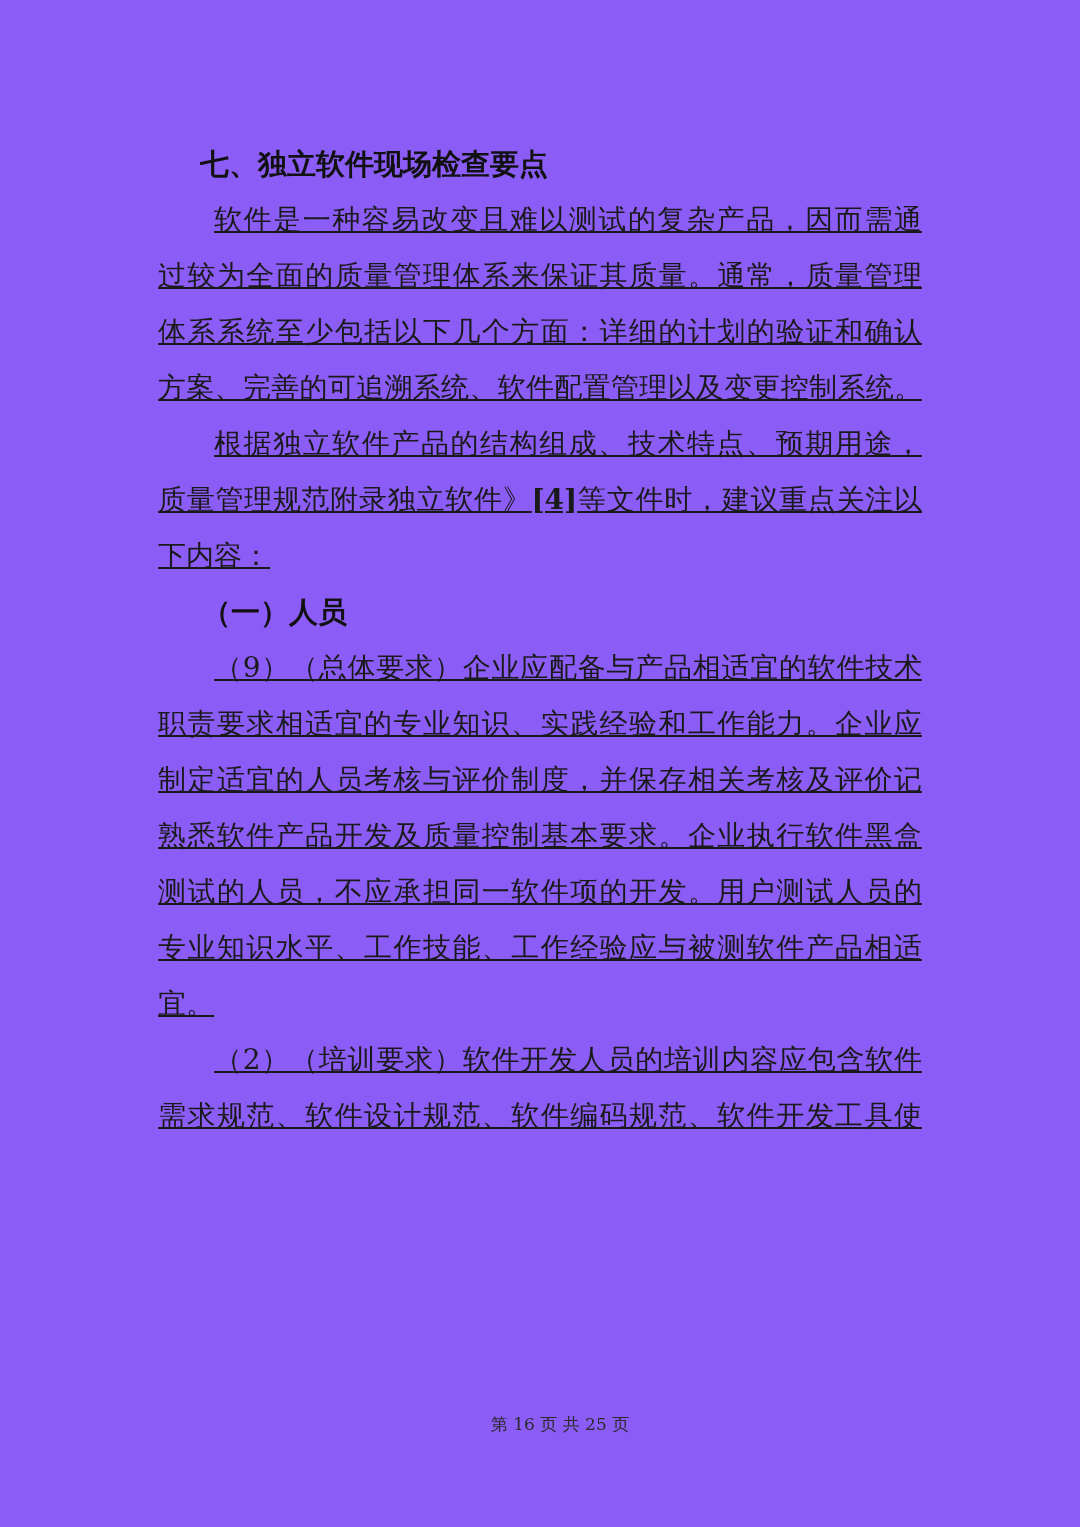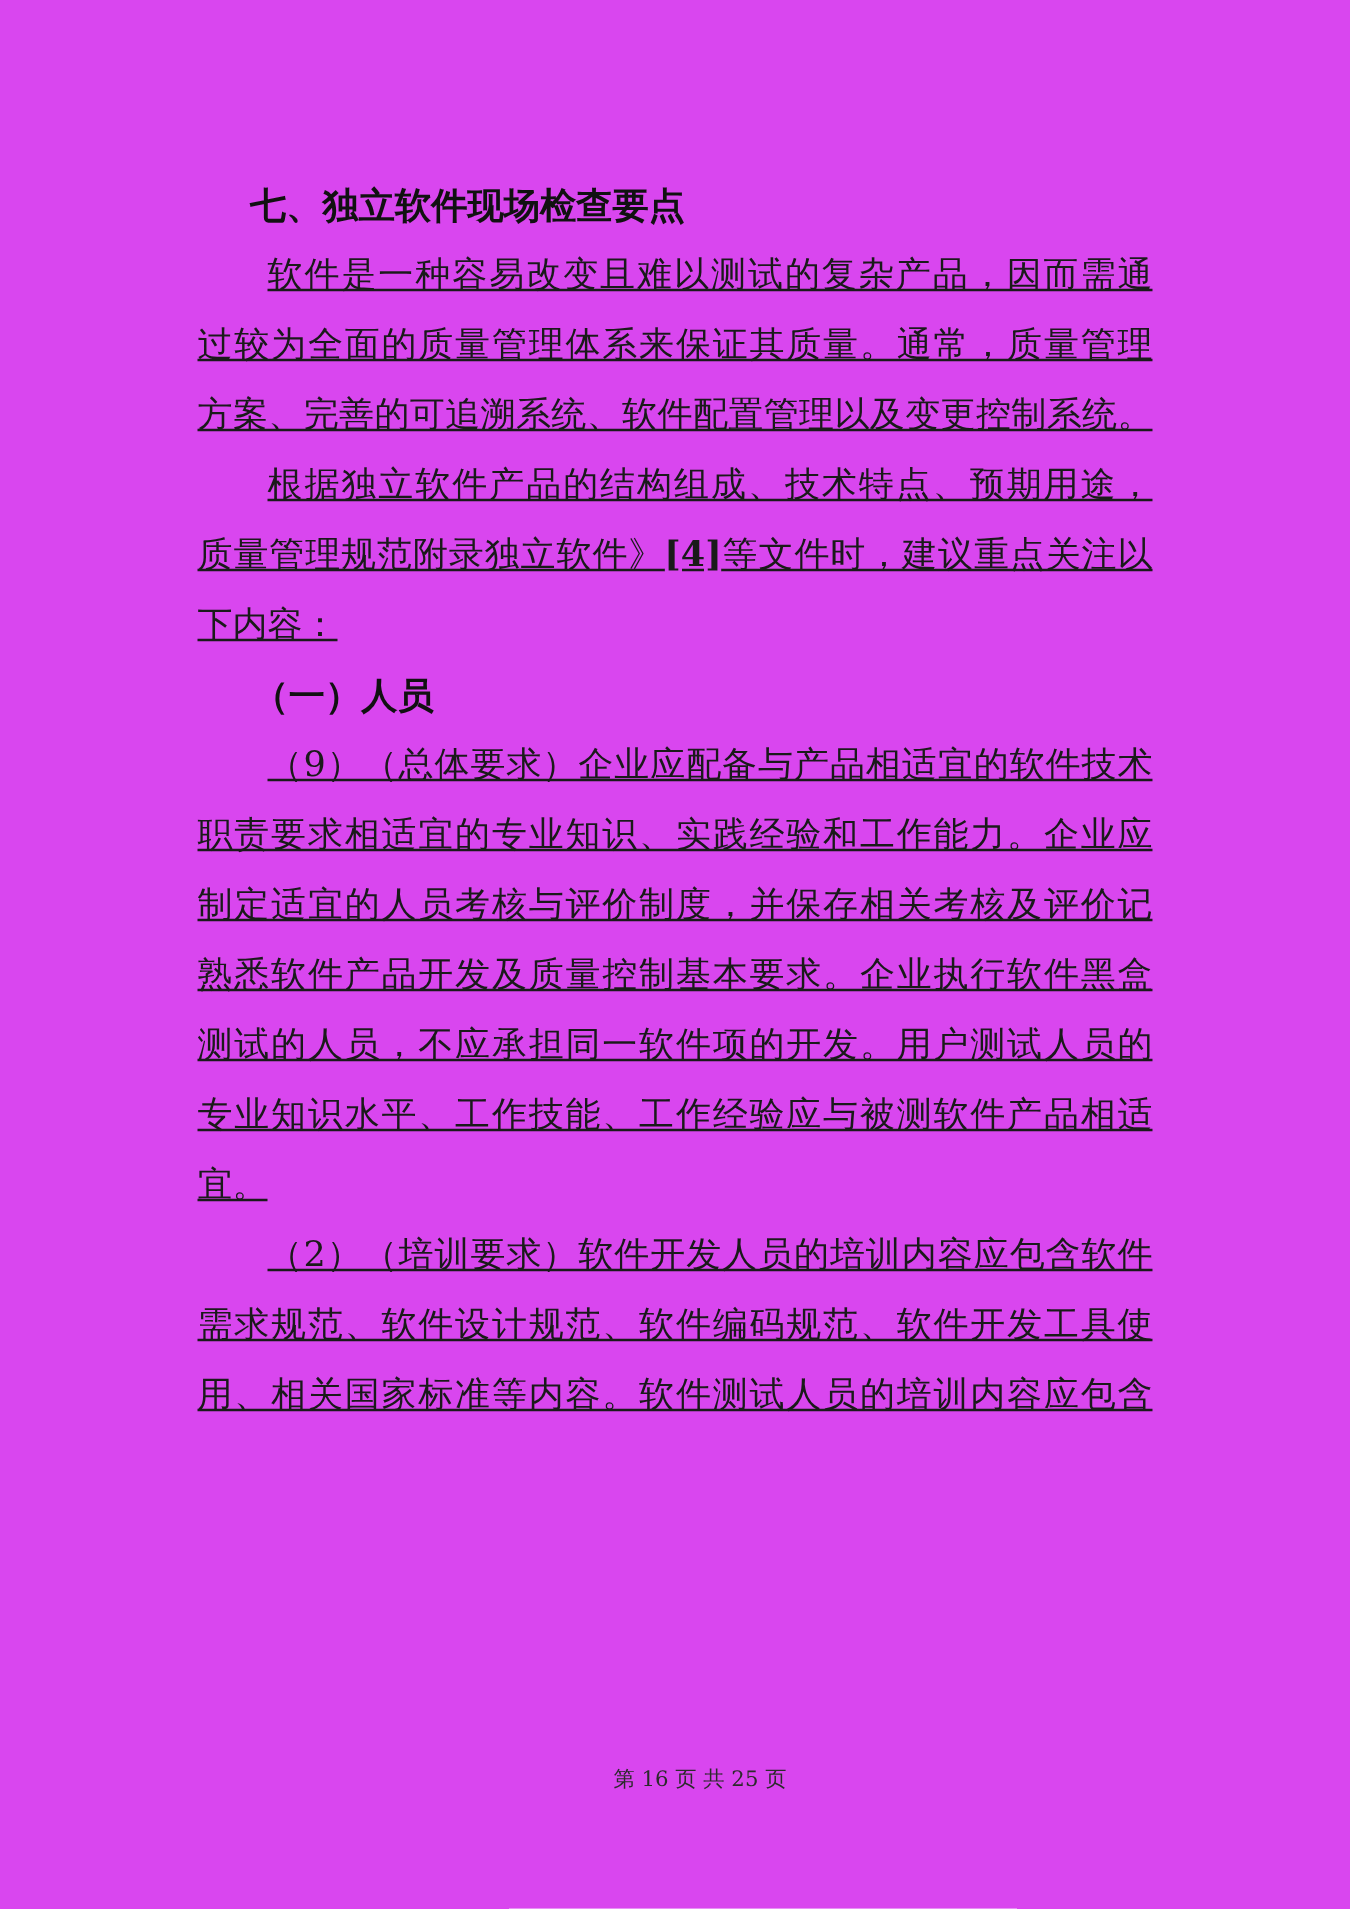--- a/index.html
+++ b/index.html
@@ -4,21 +4,21 @@
 <style>
   html, body {
     margin: 0;
     padding: 0;
     background: #ffffff;
   }
   .page {
     position: relative;
     width: 1080px;
     height: 1527px;
-    background: #d946ef;
+    background: #8b5cf6;
     overflow: hidden;
     font-family: "DejaVu Serif", "Liberation Serif", serif;
     color: #1a1a1a;
   }
   .doc-content {
     position: absolute;
     left: 158px;
     top: 136px;
     width: 764px;
   }
@@ -67,39 +67,39 @@
 </style>
 </head>
 <body>
 
 <div class="page">
   <main class="doc-content" id="doc-content">
       <div class="doc-heading level1">七、独立软件现场检查要点</div>
       <div class="doc-paragraph">
         <div class="doc-line first">软件是一种容易改变且难以测试的复杂产品，因而需通</div>
         <div class="doc-line">过较为全面的质量管理体系来保证其质量。通常，质量管理</div>
+        <div class="doc-line">体系系统至少包括以下几个方面：详细的计划的验证和确认</div>
         <div class="doc-line">方案、完善的可追溯系统、软件配置管理以及变更控制系统。</div>
       </div>
       <div class="doc-paragraph">
         <div class="doc-line first">根据独立软件产品的结构组成、技术特点、预期用途，</div>
         <div class="doc-line"><span>质量管理规范附录独立软件》</span><b>[4]</b><span>等文件时，建议重点关注以</span></div>
         <div class="doc-line short-last">下内容：</div>
       </div>
       <div class="doc-heading level2">（一）人员</div>
       <div class="doc-paragraph">
         <div class="doc-line first">（9）（总体要求）企业应配备与产品相适宜的软件技术</div>
         <div class="doc-line">职责要求相适宜的专业知识、实践经验和工作能力。企业应</div>
         <div class="doc-line">制定适宜的人员考核与评价制度，并保存相关考核及评价记</div>
         <div class="doc-line">熟悉软件产品开发及质量控制基本要求。企业执行软件黑盒</div>
         <div class="doc-line">测试的人员，不应承担同一软件项的开发。用户测试人员的</div>
         <div class="doc-line">专业知识水平、工作技能、工作经验应与被测软件产品相适</div>
         <div class="doc-line short-last">宜。</div>
       </div>
       <div class="doc-paragraph">
         <div class="doc-line first">（2）（培训要求）软件开发人员的培训内容应包含软件</div>
         <div class="doc-line">需求规范、软件设计规范、软件编码规范、软件开发工具使</div>
-        <div class="doc-line">用、相关国家标准等内容。软件测试人员的培训内容应包含</div>
       </div>
     </main>
   <footer class="page-footer">
     <span>第 16 页 共 25 页</span>
   </footer>
 </div>
 
 </body></html>

